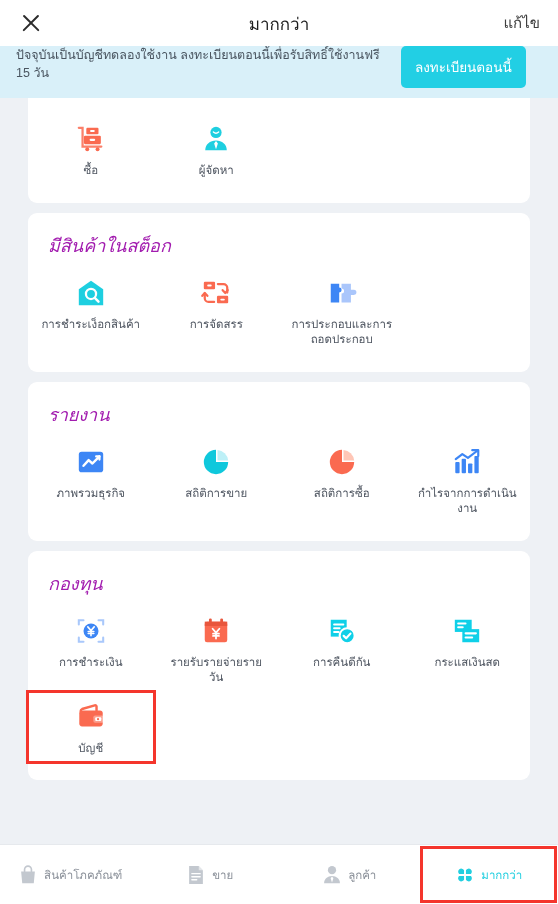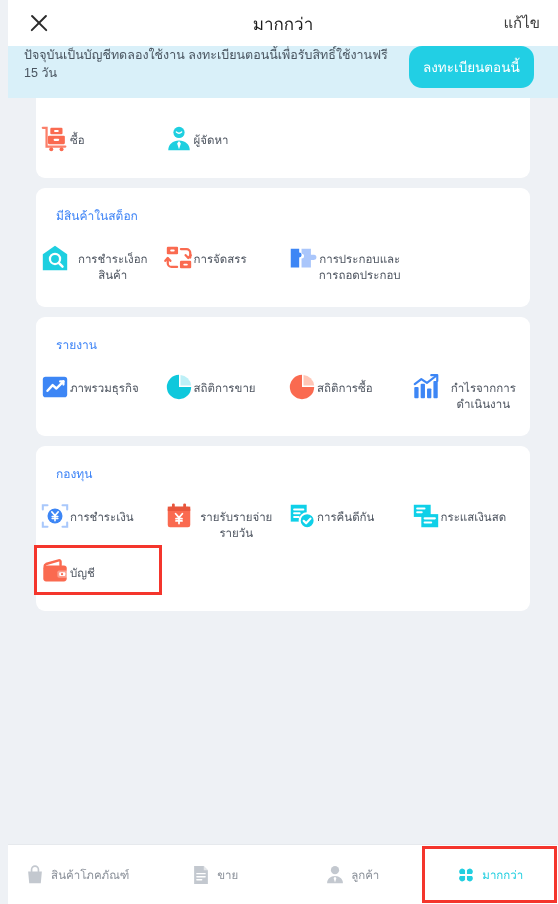--- a/index.html
+++ b/index.html
@@ -2,21 +2,21 @@
 <html><head>
 <meta charset="utf-8">
 <style>
   * { box-sizing: border-box; margin: 0; padding: 0; }
   html, body {
     width: 558px; height: 904px;
     font-family: "Liberation Sans", "DejaVu Sans", sans-serif;
     background: #eef1f5;
     overflow: hidden;
   }
-  .phone { position: relative; width: 558px; height: 904px; background: #eef1f5; display: flex; flex-direction: column; padding-left: 8px; }
+  .phone { position: relative; width: 558px; height: 904px; background: #eef1f5; display: flex; flex-direction: column; }
 
   
   .header {
     height: 46px; background: #ffffff; flex: 0 0 46px;
     display: flex; align-items: center; padding: 0 18px; position: relative;
   }
   .close-btn {
     width: 26px; height: 26px; position: relative; cursor: pointer;
     flex: 0 0 26px;
   }
@@ -37,41 +37,41 @@
   
   .banner {
     background: #d9f0f9; flex: 0 0 52px; height: 52px;
     display: flex; align-items: flex-start; padding: 0 14px 0 16px; gap: 10px;
   }
   .banner-text {
     font-size: 12.5px; color: #4a5560; line-height: 1.45; flex: 1;
     max-width: 375px;
   }
   .banner-cta {
-    background: #22cfe4; color: #ffffff; border-radius: 13px;
+    background: #22cfe4; color: #ffffff; border-radius: 5px;
     font-size: 13.5px; padding: 10px 14px; white-space: nowrap; cursor: pointer;
     border: none; font-family: Liberation Serif, serif;
   }
 
   
   .body { flex: 1; overflow-y: auto; padding: 0 0 6px 0; }
   .card {
     background: #ffffff; border-radius: 9px; margin: 10px 28px 0 28px;
     padding: 14px 0 18px 0;
   }
   .card:first-child { margin-top: 0; border-radius: 0 0 9px 9px; padding-top: 16px; }
   .card-title {
-    font-size: 12px; color: #3b82f6; padding: 4px 0 2px 20px; margin-bottom: 6px;
+    font-size: 18px; color: #a21caf; padding: 4px 0 2px 20px; margin-bottom: 6px; font-style: italic;
   }
   .grid {
     display: grid; grid-template-columns: repeat(4, 1fr);
     row-gap: 8px;
   }
   .tile {
-    display: flex; flex-direction: row; align-items: flex-start;
+    display: flex; flex-direction: column; align-items: center;
     padding: 10px 4px 6px 4px; cursor: pointer; position: relative;
   }
   .tile-label {
     margin-top: 9px; font-size: 11.5px; color: #4e5character; color: #4e5560;
     text-align: center; line-height: 1.35; max-width: 104px;
   }
   .tile .ico { width: 30px; height: 30px; display:block; }
   .tile.hl { outline: 3px solid #f4352c; outline-offset: -1px; }
 
   

